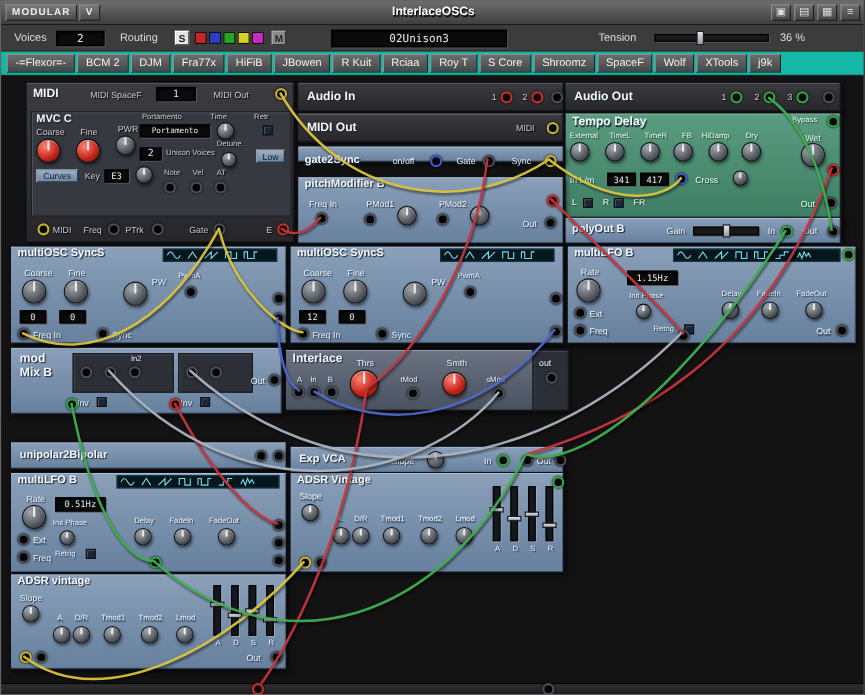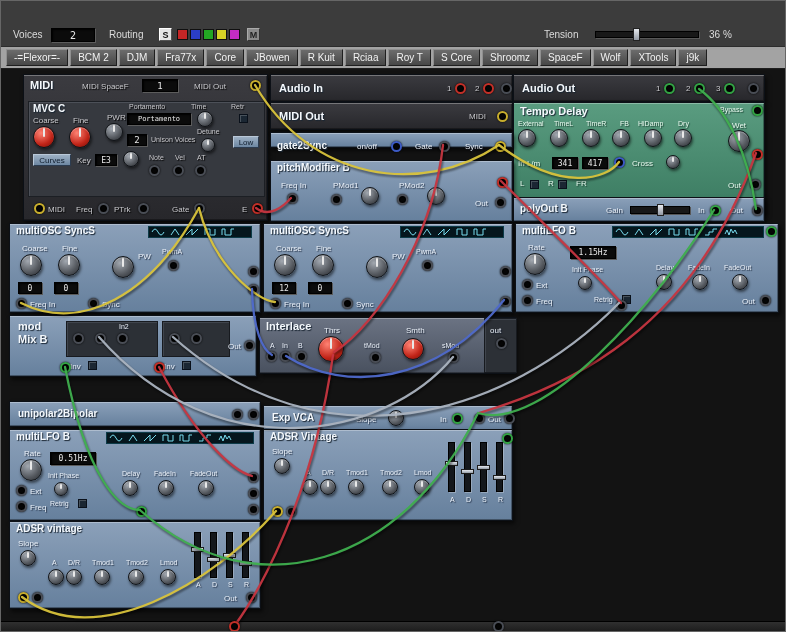--- a/index.html
+++ b/index.html
@@ -13,21 +13,21 @@
 .tbic{width:18px;height:15px;background:linear-gradient(#6e6e6e,#454545);border:1px solid #8f8f8f;border-right-color:#1c1c1c;border-bottom-color:#1c1c1c;color:#ddd;font-size:10px;line-height:13px;text-align:center}
 .toolbar{position:absolute;left:0;top:22px;width:786px;height:24px;background:#3c3c3c;border-bottom:1px solid #2c2c2c}
 .tlb{position:absolute;font-size:10px;color:#dcdcdc}
 .val{position:absolute;background:#0b0b0b;border:1px solid #000;box-shadow:inset 1px 1px 2px #000,1px 1px 0 #5c5c5c;color:#e8e8e8;font-family:"DejaVu Sans Mono",monospace;display:flex;align-items:center;justify-content:center;font-size:9px}
 .sbox{position:absolute;width:13px;height:13px;background:#e4e4e4;border:1px solid #fff;border-right-color:#555;border-bottom-color:#555;color:#111;font-size:9px;font-weight:bold;text-align:center;line-height:12px}
 .mboxd{background:#8a8a8a;color:#222;border:1px solid #aaa;border-right-color:#333;border-bottom-color:#333}
 .swrow{position:absolute;left:176px;top:6px;display:flex;gap:2px}
 .sw{width:11px;height:11px;border:1px solid #101010}
 .slidert{position:absolute;background:#181818;border:1px solid #000;box-shadow:1px 1px 0 #585858}
 .sliderh{position:absolute;background:linear-gradient(#e6e9ee,#9299a4);border:1px solid #222}
-.bankrow{position:absolute;left:0;top:46px;width:786px;height:22px;background:#a3a3a3;border-bottom:1px solid #1e1e1e;display:flex;align-items:center;gap:2px;padding-left:5px}
+.bankrow{position:absolute;left:0;top:46px;width:786px;height:22px;background:#14b8a6;border-bottom:1px solid #1e1e1e;display:flex;align-items:center;gap:2px;padding-left:5px}
 .bank{height:17px;padding:0 7px;background:linear-gradient(#6c6c6c,#474747);border:1px solid #909090;border-right-color:#1f1f1f;border-bottom-color:#1f1f1f;color:#f2f2f2;font-size:10px;display:flex;align-items:center;white-space:nowrap}
 .canvas{position:absolute;left:0;top:68px;width:786px;height:552px;background:#131313}
 .statusbar{position:absolute;left:0;top:620px;width:786px;height:12px;background:linear-gradient(#303030,#191919);border-top:1px solid #000}
 .module{position:absolute;border:1px solid #0c1016;box-shadow:inset 0 1px 0 rgba(255,255,255,.3),inset -1px -1px 0 rgba(0,0,0,.35),2px 3px 4px rgba(0,0,0,.55)}
 .m-blue{background:linear-gradient(#8ba0b9,#66809d)}
 .m-dark{background:linear-gradient(#3b3b40,#27272b)}
 .m-green{background:linear-gradient(#5a9c80,#3a7a60)}
 .m-gray{background:linear-gradient(#6b7383,#49515f)}
 .mtitle{position:absolute;font-size:10px;font-weight:bold;color:#f4f8fc;text-shadow:1px 1px 1px #1a2633;white-space:nowrap}
 .mtitle.big{font-size:11px}
@@ -53,47 +53,61 @@
 .cables{position:absolute;left:0;top:0;z-index:6;pointer-events:none}
 .cables path{fill:none;stroke-width:2.3;stroke-linecap:round;opacity:.95;filter:drop-shadow(1px 2px 1px rgba(0,0,0,.55))}
 .cy{stroke:#d9c33b}.cr{stroke:#c63540}.cg{stroke:#3fae4e}.cb{stroke:#4e69cb}.cw{stroke:#aab3bf}
 .sjack{z-index:7}
 </style>
 </head>
 <body>
 
 <div class="win">
 
+  <div class="titlebar">
+    <div class="logo">
+      <span class="logo-box">MODULAR</span>
+      <span class="logo-box">V</span>
+    </div>
+    <div class="wtitle">InterlaceOSCs</div>
+    <div class="tbicons">
+      <div class="tbic">▣</div>
+      <div class="tbic">▤</div>
+      <div class="tbic">▦</div>
+      <div class="tbic">≡</div>
+    </div>
+  </div>
 
   <div class="toolbar">
     <span class="tlb" style="left:12px;top:6px">Voices</span>
     <div class="val" style="left:50px;top:5px;width:44px;height:14px;font-size:10px">2</div>
     <span class="tlb" style="left:108px;top:6px">Routing</span>
     <div class="sbox" style="left:158px;top:5px">S</div>
     <div class="swrow">
       <div class="sw" style="background:#c42626"></div>
       <div class="sw" style="background:#2b3ec6"></div>
       <div class="sw" style="background:#23a623"></div>
       <div class="sw" style="background:#d6d226"></div>
       <div class="sw" style="background:#c42cc4"></div>
     </div>
     <div class="sbox mboxd" style="left:246px;top:5px">M</div>
+    <div class="val" style="left:300px;top:4px;width:160px;height:16px;font-size:10px">02Unison3</div>
     <span class="tlb" style="left:543px;top:6px">Tension</span>
     <div class="slidert" style="left:594px;top:8px;width:104px;height:7px">
       <div class="sliderh" style="left:36%;top:-4px;width:7px;height:13px"></div>
     </div>
     <span class="tlb" style="left:708px;top:6px">36 %</span>
   </div>
 
   <div class="bankrow">
     <div class="bank">-=Flexor=-</div>
     <div class="bank">BCM 2</div>
     <div class="bank">DJM</div>
     <div class="bank">Fra77x</div>
-    <div class="bank">Core</div>
+    <div class="bank">HiFiB</div>
     <div class="bank">JBowen</div>
     <div class="bank">R Kuit</div>
     <div class="bank">Rciaa</div>
     <div class="bank">Roy T</div>
     <div class="bank">S Core</div>
     <div class="bank">Shroomz</div>
     <div class="bank">SpaceF</div>
     <div class="bank">Wolf</div>
     <div class="bank">XTools</div>
     <div class="bank">j9k</div>

